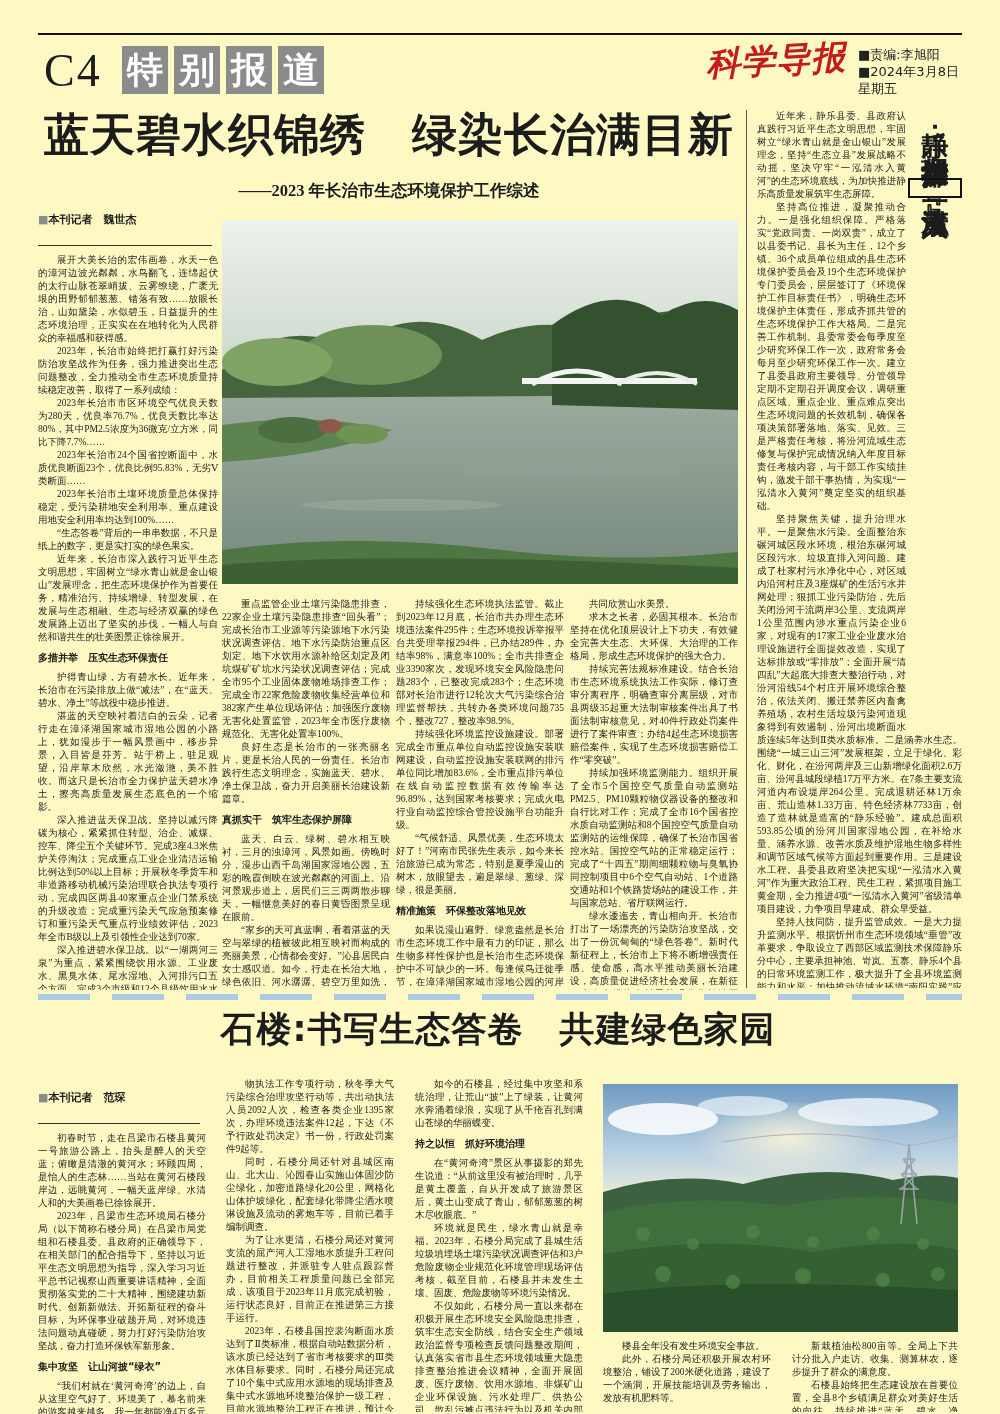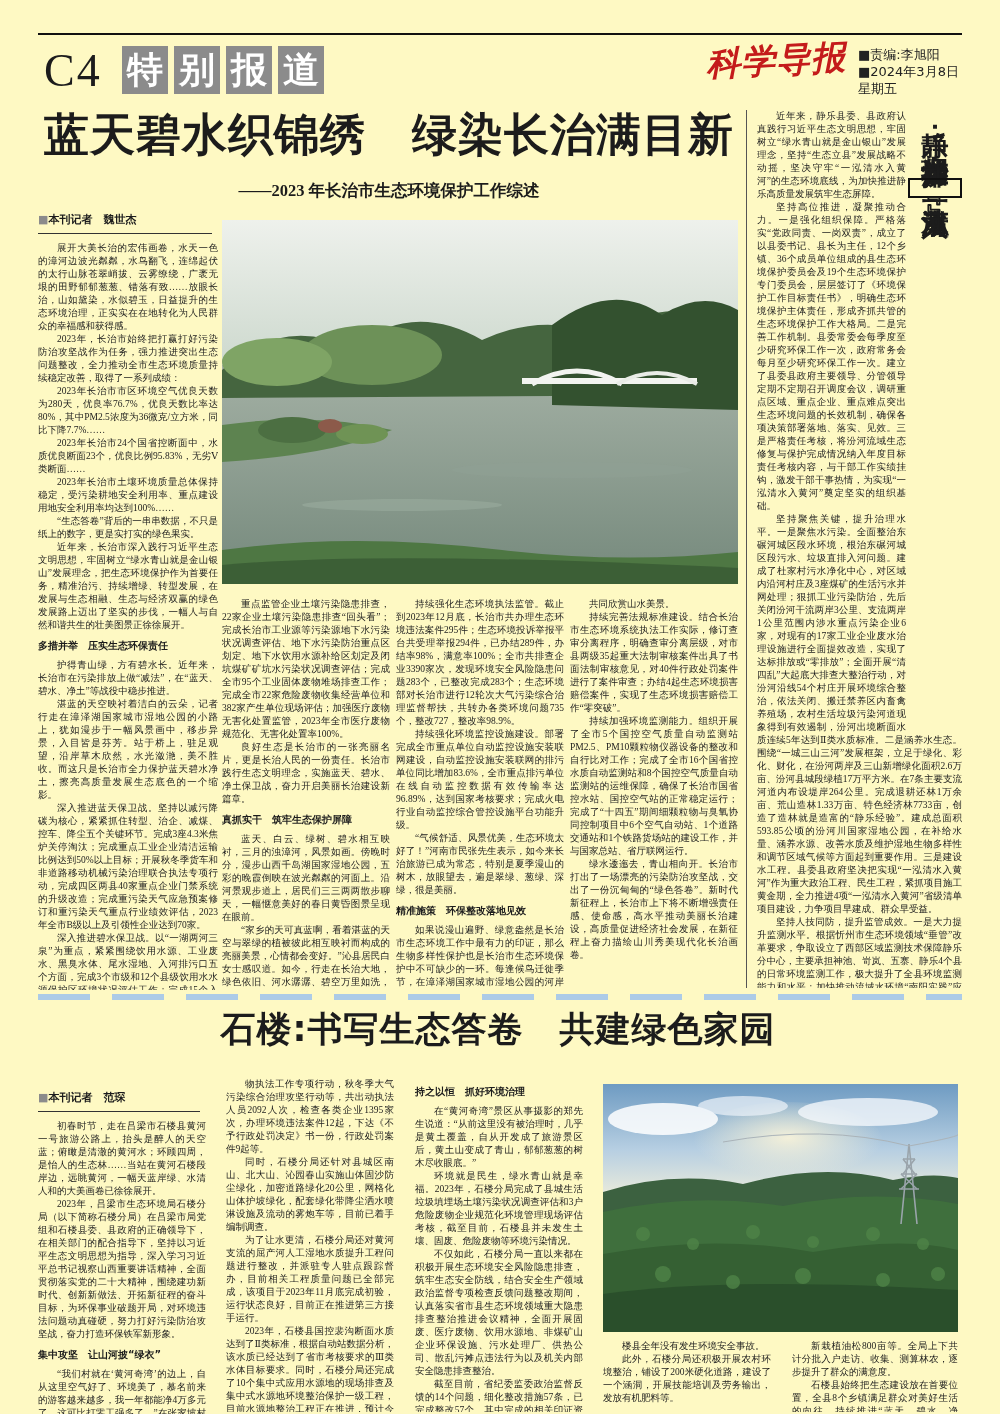--- a/index.html
+++ b/index.html
@@ -21,21 +21,21 @@
   
   .mainhead{position:absolute;left:38px;top:108px;width:702px;text-align:center;font-size:45px;
             font-weight:900;letter-spacing:1px;line-height:1.2;
             font-family:"DejaVu Sans","Liberation Sans",sans-serif;}
   .mainsub{position:absolute;left:38px;top:180px;width:702px;text-align:center;font-size:16.5px;
            font-weight:bold;}
   
   .para{font-size:9.5px;line-height:13px;text-align:justify;text-indent:2em;margin:0;}
   .subhead{font-size:10px;line-height:1.25;margin:8px 0 6px;font-weight:bold;text-indent:0;
            font-family:"DejaVu Sans","Liberation Sans",sans-serif;}
-  .byline{font-size:11px;font-weight:bold;border-bottom:1.5px solid #333;padding-bottom:6px;
+  .byline{font-size:11px;font-weight:bold;border-bottom:1.5px solid #333;padding-bottom:18px;
           margin:0 6px 8px 0;font-family:"DejaVu Sans",sans-serif;}
   .byline .sq{color:#8b8b8b;}
   .col{position:absolute;overflow:hidden;}
   
   .t-wrap{position:absolute;left:38px;top:212px;width:700px;height:778px;}
   .t-c1{left:0;top:0;width:180px;height:778px;}
   .t-photo{position:absolute;left:184px;top:8px;width:516px;height:364px;}
   .t-c2{left:184px;top:386px;width:168px;height:392px;}
   .t-c3{left:358px;top:386px;width:168px;height:392px;}
   .t-c4{left:532px;top:386px;width:168px;height:392px;}
@@ -142,20 +142,21 @@
       </div>
     <div class="col t-c3">
         <p class="para">持续强化生态环境执法监管。截止到2023年12月底，长治市共办理生态环境违法案件295件；生态环境投诉举报平台共受理举报294件，已办结289件，办结率98%，满意率100%；全市共排查企业3390家次，发现环境安全风险隐患问题283个，已整改完成283个；生态环境部对长治市进行12轮次大气污染综合治理监督帮扶，共转办各类环境问题735个，整改727，整改率98.9%。</p>
         <p class="para">持续强化环境监控设施建设。部署完成全市重点单位自动监控设施安装联网建设，自动监控设施安装联网的排污单位同比增加83.6%，全市重点排污单位在线自动监控数据有效传输率达96.89%，达到国家考核要求；完成火电行业自动监控综合管控设施平台功能升级。</p>
         <p class="para">“气候舒适、风景优美，生态环境太好了！”河南市民张先生表示，如今来长治旅游已成为常态，特别是夏季漫山的树木，放眼望去，遍是翠绿、葱绿、深绿，很是美丽。</p>
         <h3 class="subhead">精准施策　环保整改落地见效</h3>
         <p class="para">如果说漫山遍野、绿意盎然是长治市生态环境工作中最有力的印证，那么生物多样性保护也是长治市生态环境保护中不可缺少的一环。每逢候鸟迁徙季节，在漳泽湖国家城市湿地公园的河岸边，不少居民、游客在这里驻足观鸟、摄影，与迁徙过来的候鸟，</p>
       </div>
     <div class="col t-c4">
         <p class="para">共同欣赏山水美景。</p>
+        <p class="para">求木之长者，必固其根本。长治市坚持在优化顶层设计上下功夫，有效健全完善大生态、大环保、大治理的工作格局，形成生态环境保护的强大合力。</p>
         <p class="para">持续完善法规标准建设。结合长治市生态环境系统执法工作实际，修订查审分离程序，明确查审分离层级，对市县两级35起重大法制审核案件出具了书面法制审核意见，对40件行政处罚案件进行了案件审查；办结4起生态环境损害赔偿案件，实现了生态环境损害赔偿工作“零突破”。</p>
         <p class="para">持续加强环境监测能力。组织开展了全市5个国控空气质量自动监测站PM2.5、PM10颗粒物仪器设备的整改和自行比对工作；完成了全市16个国省控水质自动监测站和8个国控空气质量自动监测站的运维保障，确保了长治市国省控水站、国控空气站的正常稳定运行；完成了“十四五”期间细颗粒物与臭氧协同控制项目中6个空气自动站、1个道路交通站和1个铁路货场站的建设工作，并与国家总站、省厅联网运行。</p>
         <p class="para">绿水逶迤去，青山相向开。长治市打出了一场漂亮的污染防治攻坚战，交出了一份沉甸甸的“绿色答卷”。新时代新征程上，长治市上下将不断增强责任感、使命感，高水平推动美丽长治建设，高质量促进经济社会发展，在新征程上奋力描绘山川秀美现代化长治画卷。</p>
       </div>
   </div>
 
   <div class="vrule"></div>
   <div class="sidebar">
     <div class="v-title">
       <span>静乐：保护与治理并举让</span>
@@ -186,20 +187,21 @@
         </div>
     </div>
     <div class="col b-c2">
         <p class="para">物执法工作专项行动，秋冬季大气污染综合治理攻坚行动等，共出动执法人员2092人次，检查各类企业1395家次，办理环境违法案件12起，下达《不予行政处罚决定》书一份，行政处罚案件9起等。</p>
         <p class="para">同时，石楼分局还针对县城区南山、北大山、沁园春山实施山体固沙防尘绿化，加密道路绿化20公里，网格化山体护坡绿化，配套绿化带降尘洒水喷淋设施及流动的雾炮车等，目前已着手编制调查。</p>
         <p class="para">为了让水更清，石楼分局还对黄河支流的屈产河人工湿地水质提升工程问题进行整改，并派驻专人驻点跟踪督办，目前相关工程质量问题已全部完成，该项目于2023年11月底完成初验，运行状态良好，目前正在推进第三方接手运行。</p>
         <p class="para">2023年，石楼县国控裴沟断面水质达到了Ⅱ类标准，根据自动站数据分析，该水质已经达到了省市考核要求的Ⅲ类水体目标要求。同时，石楼分局还完成了10个集中式应用水源地的现场排查及集中式水源地环境整治保护一级工程，目前水源地整治工程正在推进，预计今年5月底完成。</p>
         <p class="para">不仅如此，石楼分局还与县公用事业中心协商，在污水厂新建了12000立方的应急调节池，用于汛期和节假日临时应急储存污水。如今，县级、镇级集中式饮用水优良率全部达到了100%。与此同时，石楼分局正在推进“一泓清水如黄河”、山水林田湖草沙项目、黄河干流综合整治项目优化调整等工作。</p>
       </div>
     <div class="col b-c3">
+        <p class="para">如今的石楼县，经过集中攻坚和系统治理，让荒山“披”上了绿装，让黄河水奔涌着绿浪，实现了从千疮百孔到满山苍绿的华丽蝶变。</p>
         <h3 class="subhead">持之以恒　抓好环境治理</h3>
         <p class="para">在“黄河奇湾”景区从事摄影的郑先生说道：“从前这里没有被治理时，几乎是黄土覆盖，自从开发成了旅游景区后，黄土山变成了青山，郁郁葱葱的树木尽收眼底。”</p>
         <p class="para">环境就是民生，绿水青山就是幸福。2023年，石楼分局完成了县城生活垃圾填埋场土壤污染状况调查评估和3户危险废物企业规范化环境管理现场评估考核，截至目前，石楼县并未发生土壤、固废、危险废物等环境污染情况。</p>
         <p class="para">不仅如此，石楼分局一直以来都在积极开展生态环境安全风险隐患排查，筑牢生态安全防线，结合安全生产领域政治监督专项检查反馈问题整改期间，认真落实省市县生态环境领域重大隐患排查整治推进会议精神，全面开展固废、医疗废物、饮用水源地、非煤矿山企业环保设施、污水处理厂、供热公司、散乱污摊点违法行为以及机关内部安全隐患排查整治。</p>
         <p class="para">截至目前，省纪委监委政治监督反馈的14个问题，细化整改措施57条，已完成整改57个，其中完成的相关印证资料已备齐上报，待市局、县安委办审核销号。同时，排查出的13个环境安全隐患，已完成整改13个，2023年石</p>
       </div>
 
     <svg class="b-photo" viewBox="0 0 355 248" preserveAspectRatio="none">
       <defs>
         <linearGradient id="sky2" x1="0" y1="0" x2="0" y2="1">

